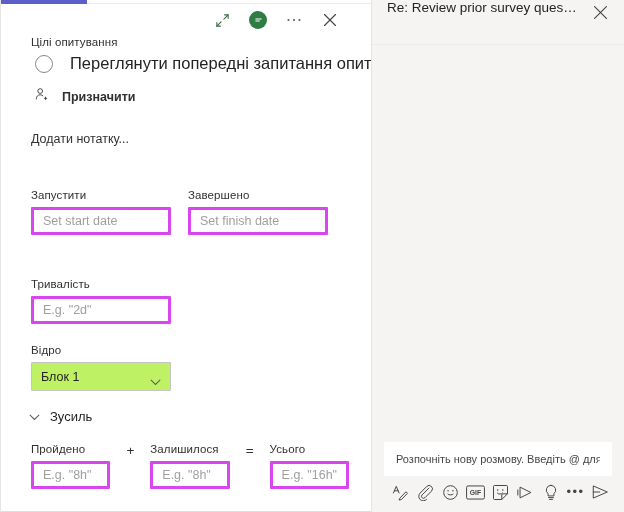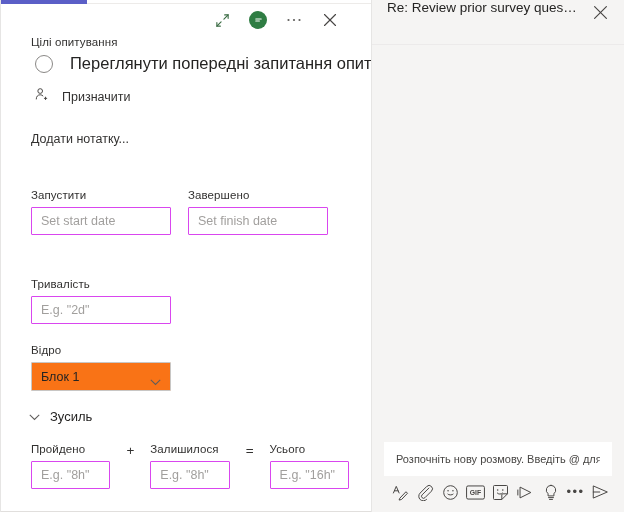--- a/index.html
+++ b/index.html
@@ -120,20 +120,21 @@
     white-space: nowrap;
   }
 
   .assign-row {
     display: flex;
     align-items: center;
     gap: 13px;
     margin-left: 3px;
     margin-bottom: 26px;
     cursor: pointer;
+    font-weight: bold;
   }
   .assign-label {
     font-size: 12.5px;
     color: #323130;
   }
 
   .note-row {
     font-size: 12.5px;
     color: #323130;
     margin-bottom: 26px;
@@ -146,21 +147,21 @@
     margin-bottom: 20px;
     margin-top: 43px;
   }
   .col {
     width: 140px;
   }
   .t-input {
     width: 100%;
     height: 28px;
     box-sizing: border-box;
-    border: 1px solid #d946ef;
+    border: 3px solid #d946ef;
     background: #ffffff;
     font-family: "Liberation Sans", "DejaVu Sans", sans-serif;
     font-size: 12.5px;
     color: #252423;
     padding: 0 9px;
     border-radius: 1px;
     outline: none;
   }
   .t-input::placeholder {
     color: #a19f9d;
@@ -169,21 +170,21 @@
 
   .select-wrap {
     position: relative;
     width: 140px;
   }
   .t-select {
     width: 100%;
     height: 29px;
     box-sizing: border-box;
     border: 1px solid #c8c6c4;
-    background: #f97316;
+    background: #bef264;
     font-family: "Liberation Sans", "DejaVu Sans", sans-serif;
     font-size: 12.5px;
     color: #252423;
     padding: 0 9px;
     border-radius: 1px;
     outline: none;
     -webkit-appearance: none;
     appearance: none;
     cursor: pointer;
   }

